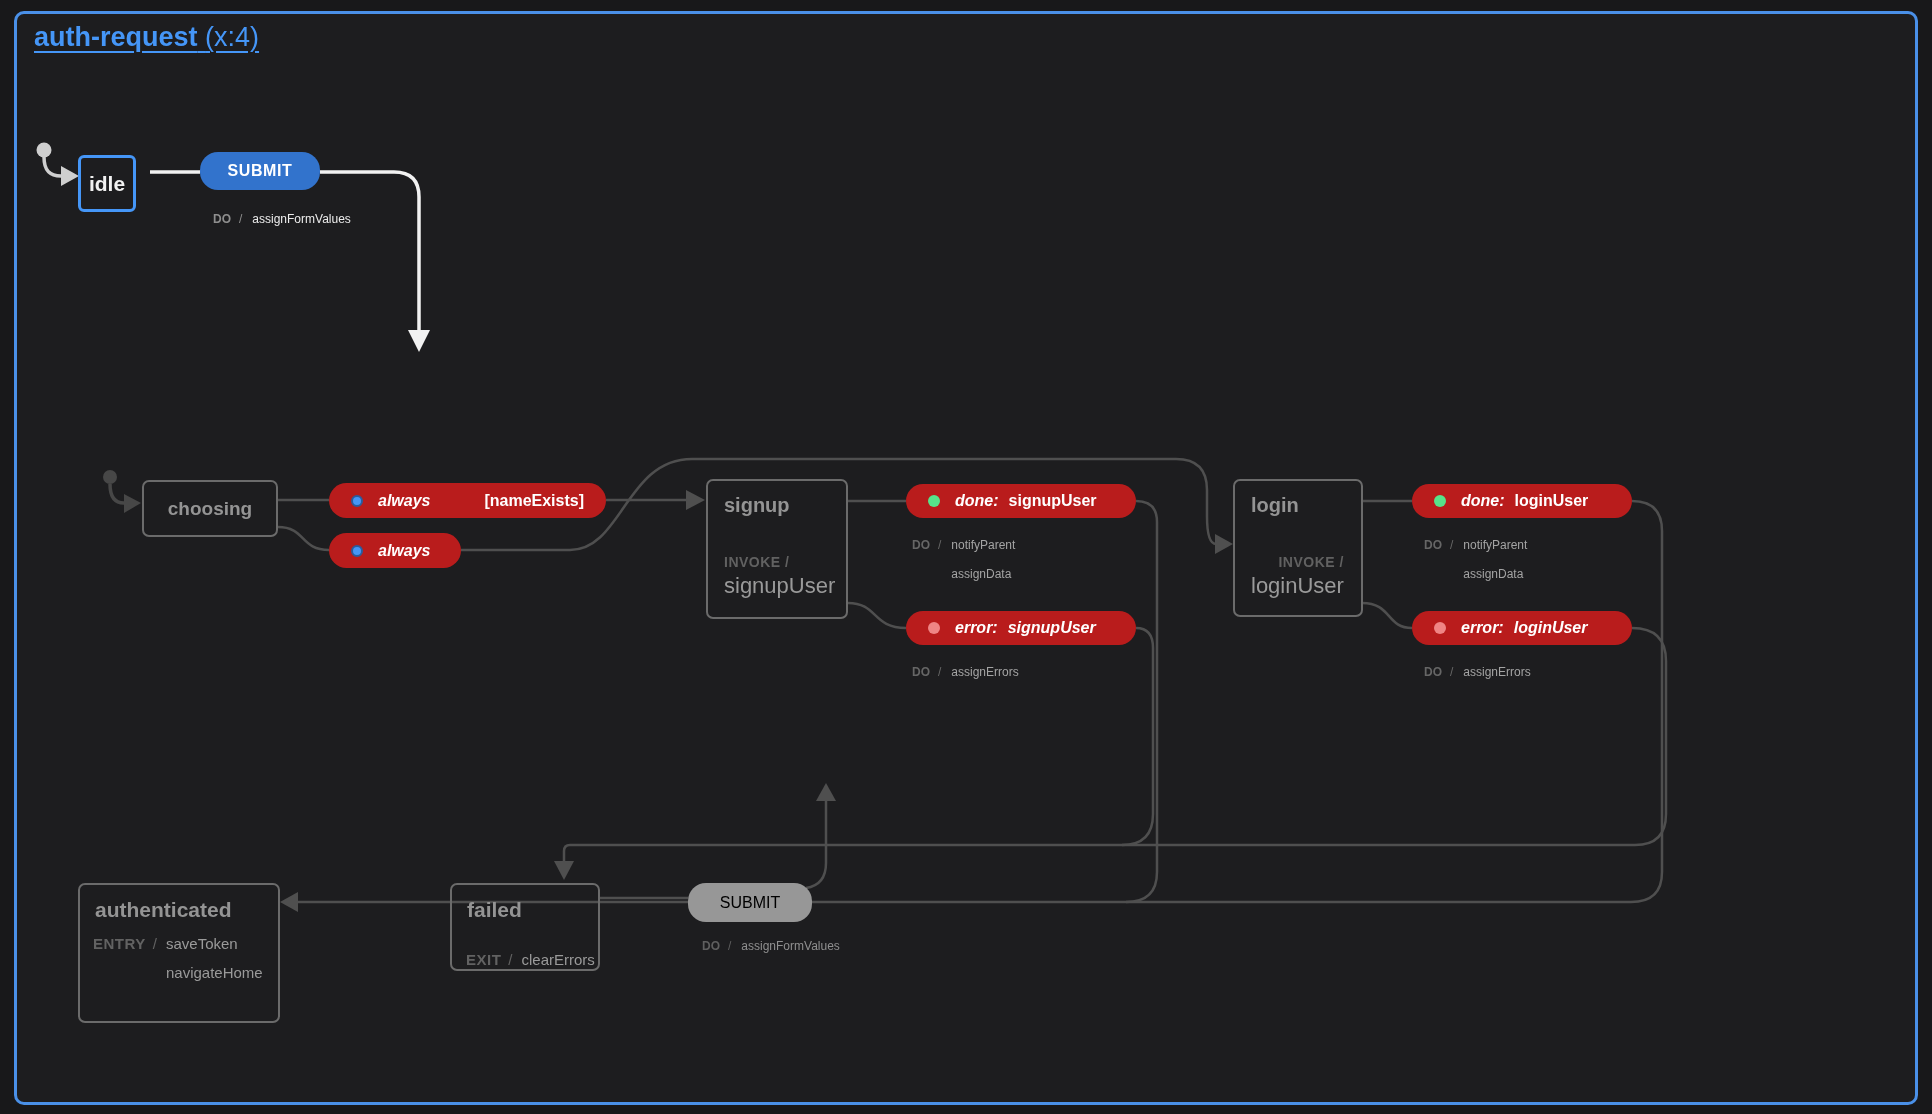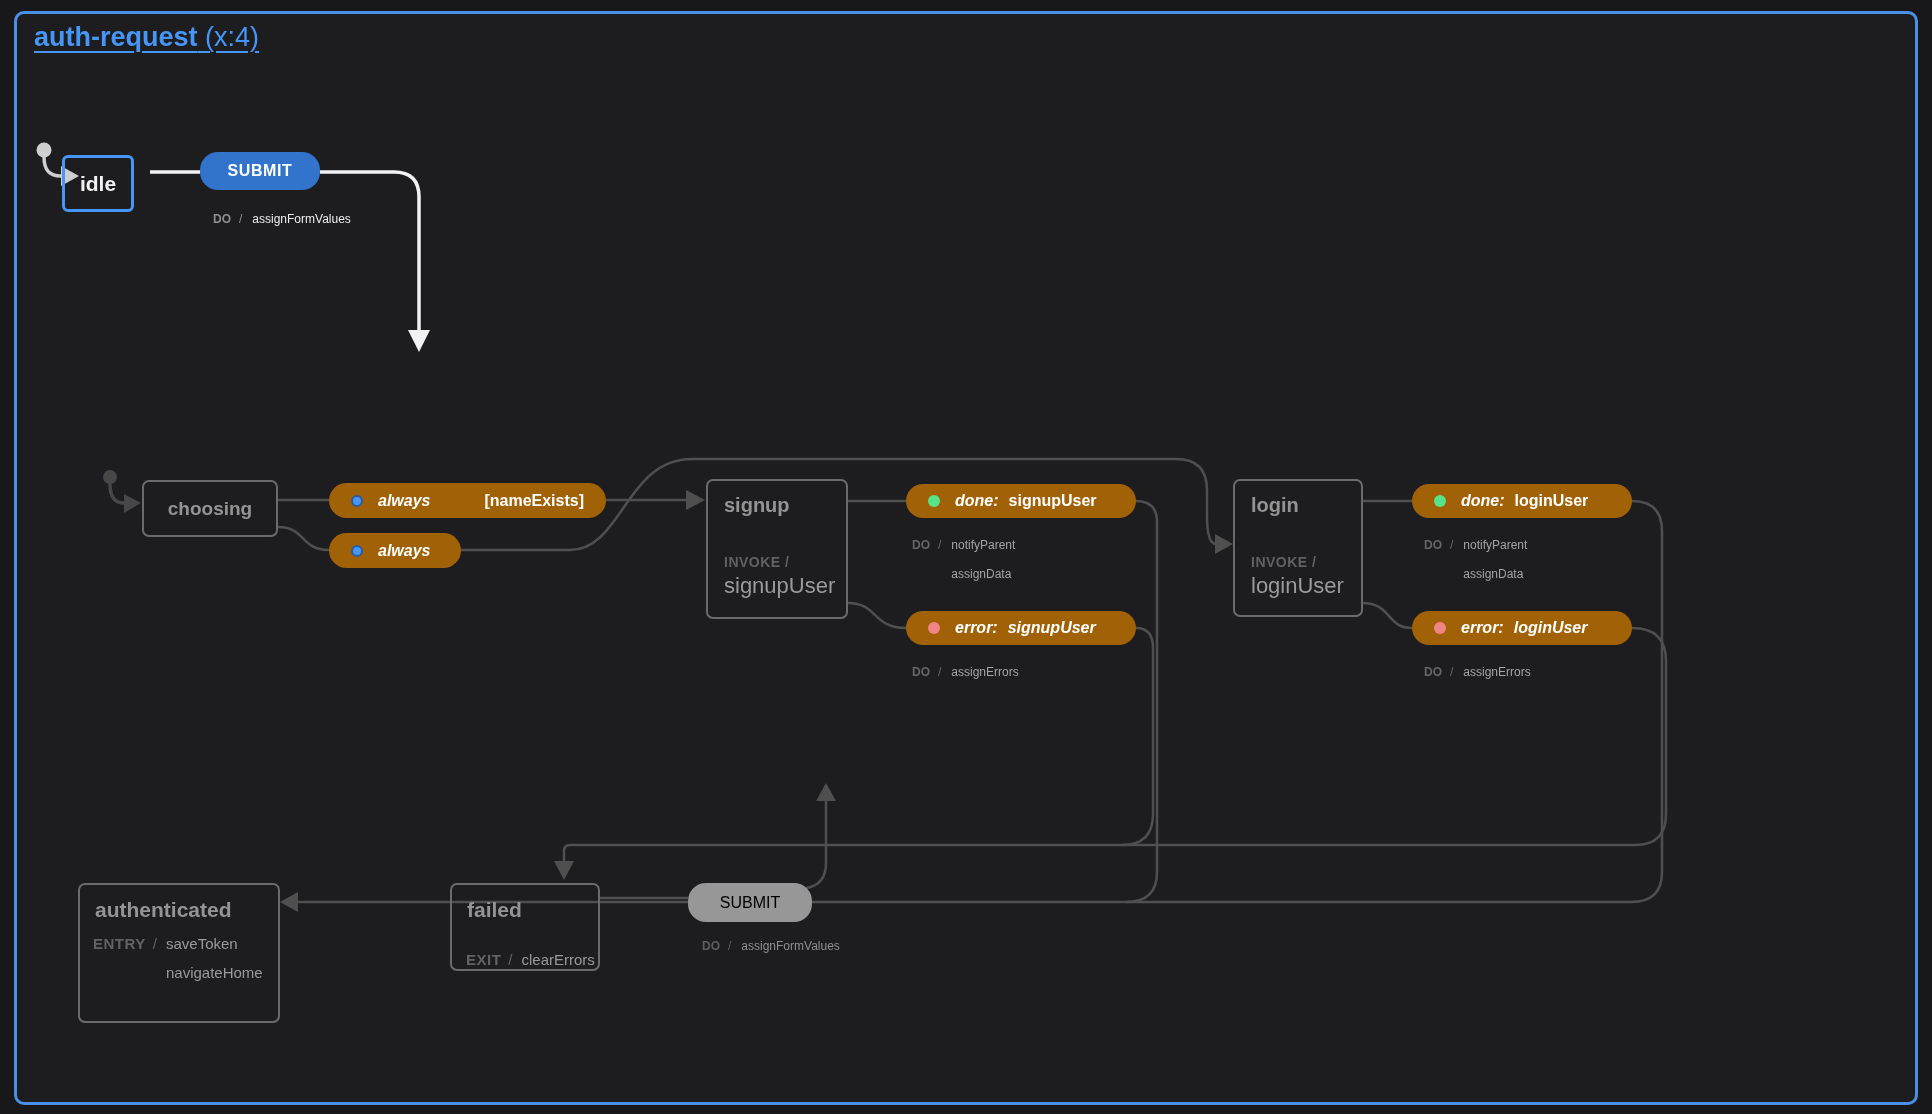--- a/index.html
+++ b/index.html
@@ -33,21 +33,21 @@
   .state-idle{border:3px solid #4596f7;border-radius:6px;display:flex;align-items:center;justify-content:center;}
   .state-idle .slabel{color:#f2f2f2;font-size:21px;}
   .compound .slabel{position:absolute;left:16px;top:15px;font-size:20px;}
   .leaf .slabel{position:absolute;left:16px;top:13px;font-size:20px;}
   .invoke{position:absolute;left:16px;}
   .invoke .inv-label{font-weight:bold;font-size:14px;color:#616161;letter-spacing:.5px;}
   .invoke .inv-src{display:block;font-size:22px;color:#9a9a9a;margin-top:2px;}
 
   
   .pill{
-    position:absolute;border-radius:18px;background:#a16207;display:flex;align-items:center;
+    position:absolute;border-radius:18px;background:#b91c1c;display:flex;align-items:center;
     box-sizing:border-box;padding:0 22px;cursor:pointer;z-index:4;
   }
   .pill .dot{width:12px;height:12px;border-radius:50%;margin-right:15px;flex:0 0 auto;}
   .pill .ev{font-style:italic;font-weight:bold;color:#fff;font-size:16px;}
   .pill .ev-name{font-weight:bold;color:#fff;font-size:16px;margin-left:10px;}
   .pill .ev-name.it{font-style:italic;}
   .pill .guard{font-weight:bold;color:#fff;font-size:16px;margin-left:auto;}
   .pill-blue{background:#3273cc;justify-content:center;}
   .pill-blue .ev-solid{font-weight:bold;color:#fff;font-size:16px;letter-spacing:.6px;font-style:normal;}
   .pill-graysubmit{background:#979797;justify-content:center;}
@@ -122,21 +122,21 @@
   <path d="M554,861 L574,861 L564,880 Z" fill="#4f4f4f"></path>
 
   <path d="M600,898 H688" stroke="#4f4f4f" stroke-width="2.5" fill="none"></path>
 
   <path d="M806,888 Q826,885 826,863 V801" stroke="#4f4f4f" stroke-width="2.5" fill="none"></path>
   <path d="M816,801 L836,801 L826,783 Z" fill="#4f4f4f"></path>
 </svg>
 
 <div class="layer">
 
-  <div class="state state-idle abs" style="left:62px;top:155px;width:72px;height:57px;">
+  <div class="state state-idle abs" style="left:78px;top:155px;width:58px;height:57px;">
     <span class="slabel">idle</span>
   </div>
 
   <div class="pill pill-blue" style="left:200px;top:152px;width:120px;height:38px;">
     <span class="ev-solid">SUBMIT</span>
   </div>
   <div class="do-block do-top" style="left:213px;top:205px;">
     <span class="do-label">DO</span>
     <span class="do-slash">/</span>
     <div class="do-actions">
@@ -188,21 +188,21 @@
     <span class="ev-name it">signupUser</span>
   </div>
   <div class="do-block" style="left:912px;top:658px;">
     <span class="do-label">DO</span>
     <span class="do-slash">/</span>
     <div class="do-actions">
         <div>assignErrors</div>
       </div>
   </div>
 
-  <div class="state leaf abs" style="left:1233px;top:479px;width:130px;height:138px;">
+  <div class="state leaf abs" style="left:1233px;top:479px;width:130px;height:138px;text-align:right;">
     <span class="slabel">login</span>
     <div class="invoke" style="top:72px;">
       <span class="inv-label">INVOKE /</span>
       <span class="inv-src">loginUser</span>
     </div>
   </div>
 
   <div class="pill" style="left:1412px;top:484px;width:220px;height:34px;">
     <span class="dot" style="background:#57e38a;"></span>
     <span class="ev">done:</span>

